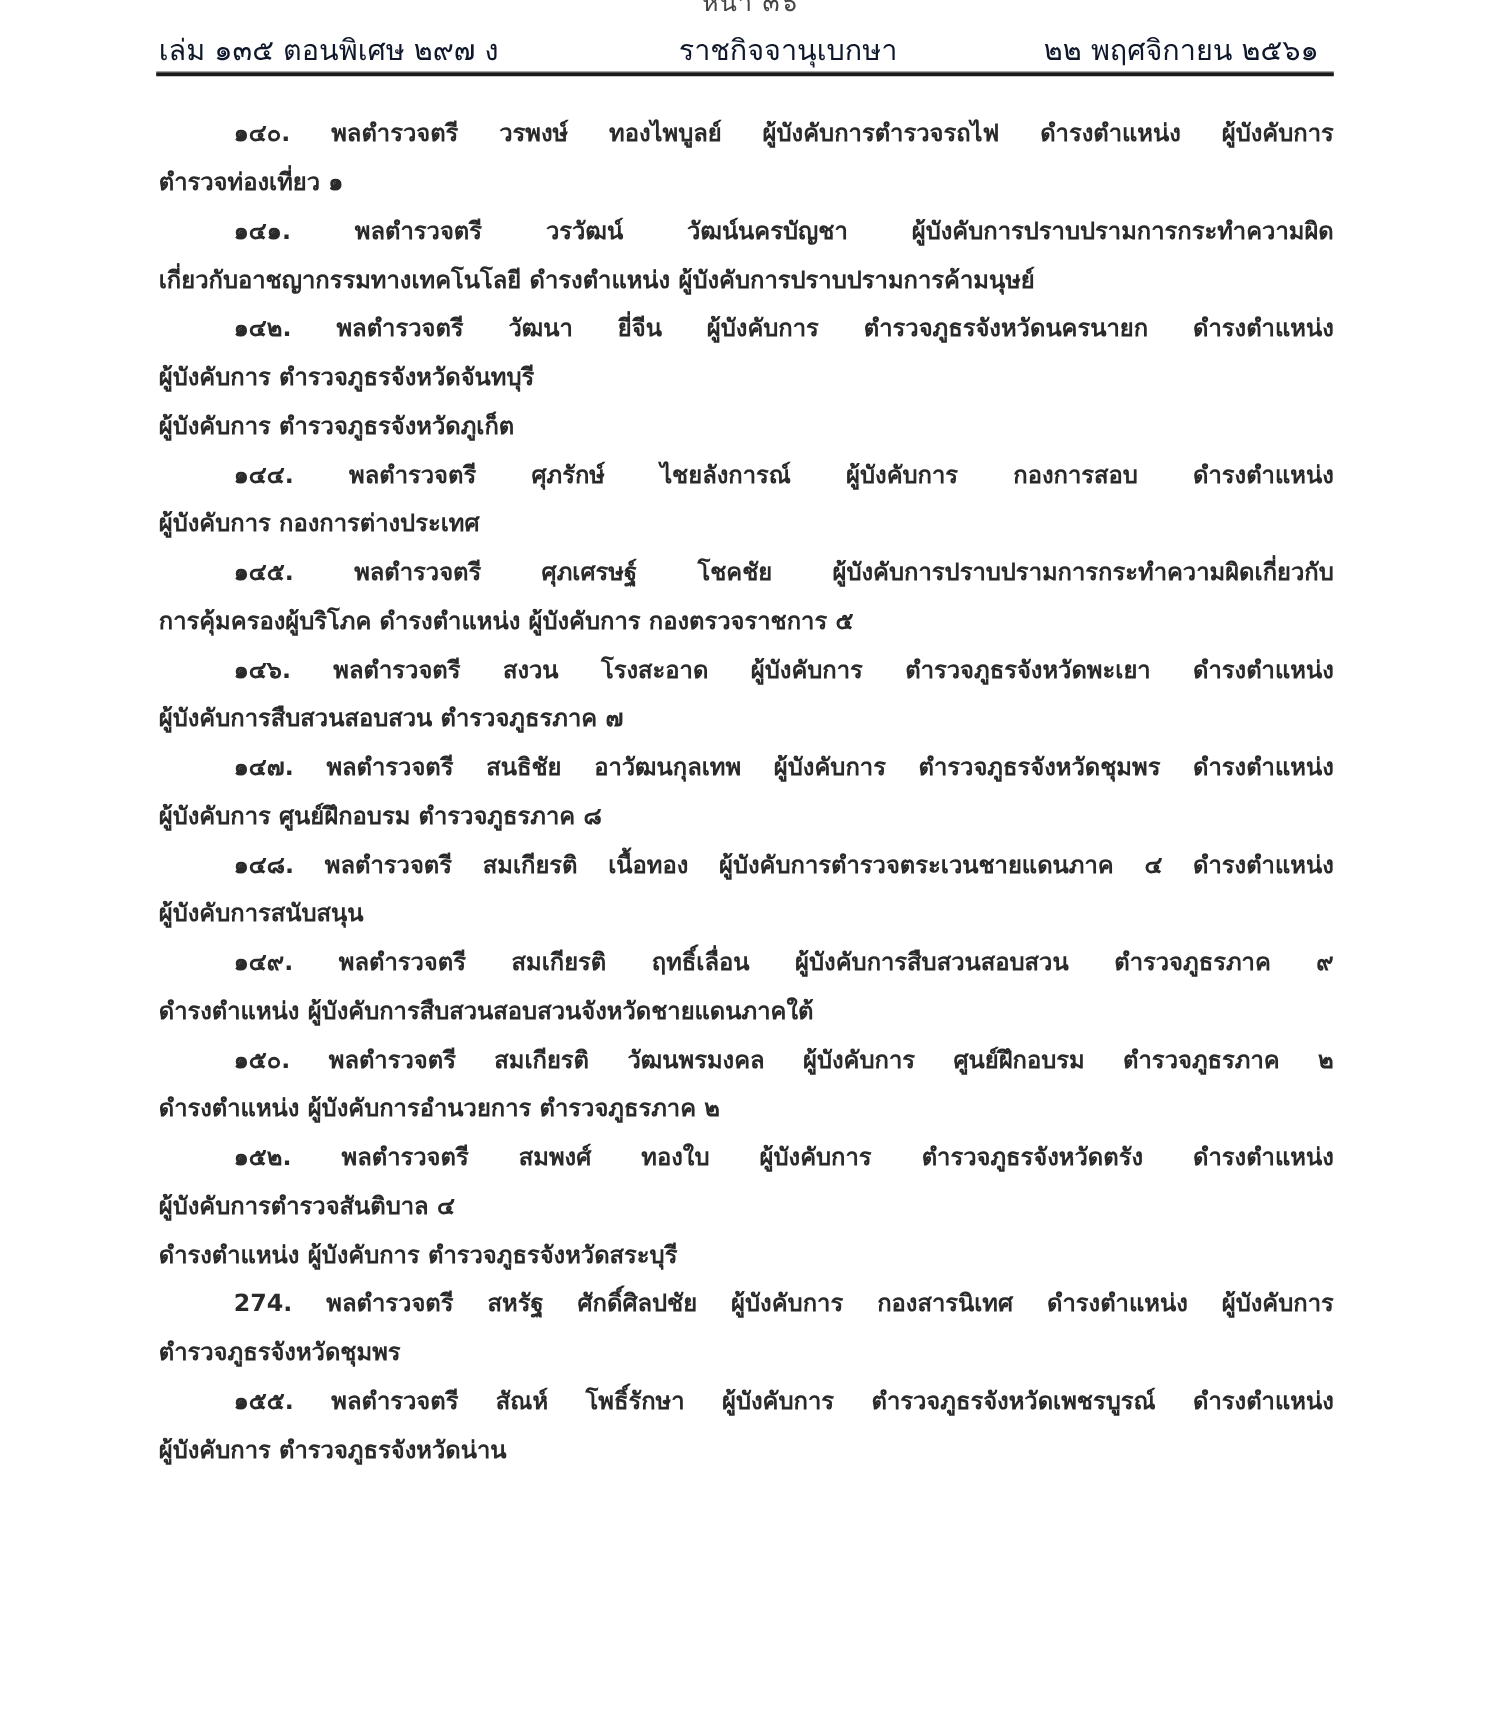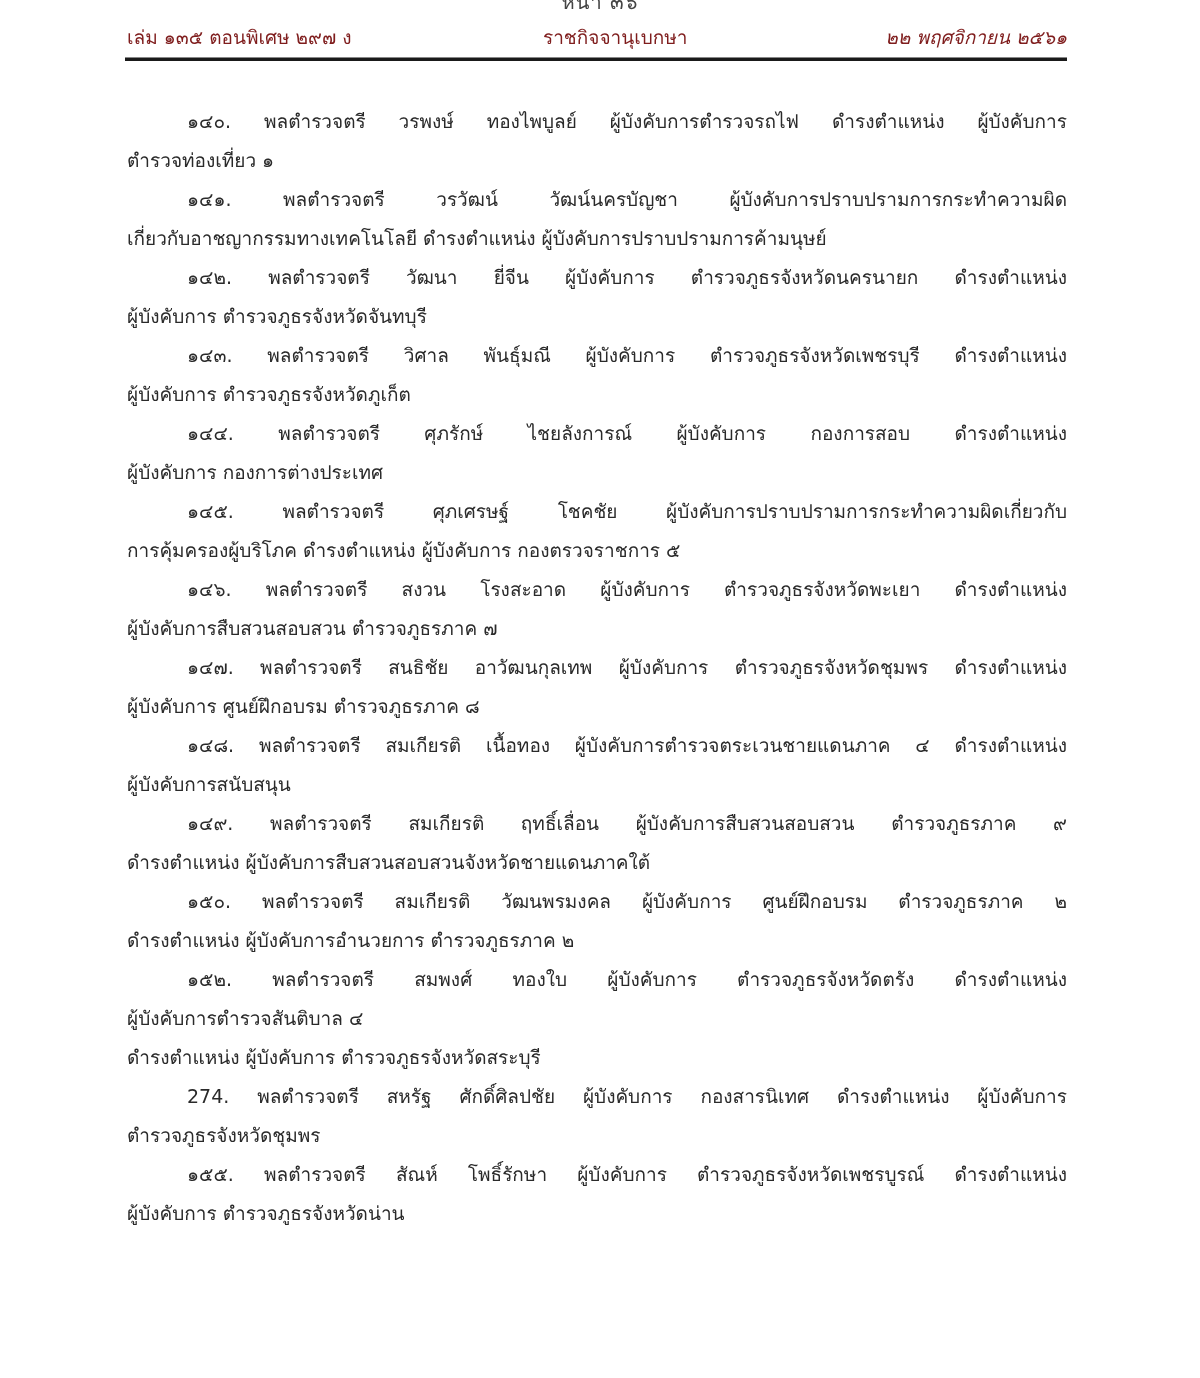--- a/index.html
+++ b/index.html
@@ -24,45 +24,46 @@
     font-size: 20px;
     color: #444;
     letter-spacing: 1px;
   }
   .header {
     position: absolute;
     top: 22px;
     left: 127px;
     width: 940px;
     height: 32px;
-    font-size: 19px;
-    color: #7f1d1d;
+    font-size: 23px;
+    color: #0f172a;
   }
   .header span {
     position: absolute;
     top: 0;
     white-space: nowrap;
   }
   .h-vol { left: 0; }
   .h-gazette { left: 416px; font-family: Liberation Mono, monospace; }
-  .h-date { right: 0; font-style: italic; }
+  .h-date { right: 12px; }
   .header-rule {
     position: absolute;
     top: 58px;
     left: 125px;
     width: 942px;
     height: 3px;
     background: #1a1a1a;
     box-shadow: 0 -1px 0 #888;
   }
   .body {
     position: absolute;
-    top: 102px;
+    top: 88px;
     left: 127px;
     width: 940px;
+    font-weight: bold;
   }
   .entry {
     font-size: 19px;
     line-height: 39px;
     text-align: justify;
     text-align-last: left;
   }
   .entry .first {
     display: block;
     padding-left: 60px;
@@ -95,21 +96,20 @@
   </div>
   <div class="entry">
     <span class="first">๑๔๑. พลตำรวจตรี วรวัฒน์ วัฒน์นครบัญชา ผู้บังคับการปราบปรามการกระทำความผิด</span>
     <span class="second">เกี่ยวกับอาชญากรรมทางเทคโนโลยี ดำรงตำแหน่ง ผู้บังคับการปราบปรามการค้ามนุษย์</span>
   </div>
   <div class="entry">
     <span class="first">๑๔๒. พลตำรวจตรี วัฒนา ยี่จีน ผู้บังคับการ ตำรวจภูธรจังหวัดนครนายก ดำรงตำแหน่ง</span>
     <span class="second">ผู้บังคับการ ตำรวจภูธรจังหวัดจันทบุรี</span>
   </div>
   <div class="entry">
-    <span class="first">๑๔๓. พลตำรวจตรี วิศาล พันธุ์มณี ผู้บังคับการ ตำรวจภูธรจังหวัดเพชรบุรี ดำรงตำแหน่ง</span>
     <span class="second">ผู้บังคับการ ตำรวจภูธรจังหวัดภูเก็ต</span>
   </div>
   <div class="entry">
     <span class="first">๑๔๔. พลตำรวจตรี ศุภรักษ์ ไชยลังการณ์ ผู้บังคับการ กองการสอบ ดำรงตำแหน่ง</span>
     <span class="second">ผู้บังคับการ กองการต่างประเทศ</span>
   </div>
   <div class="entry">
     <span class="first">๑๔๕. พลตำรวจตรี ศุภเศรษฐ์ โชคชัย ผู้บังคับการปราบปรามการกระทำความผิดเกี่ยวกับ</span>
     <span class="second">การคุ้มครองผู้บริโภค ดำรงตำแหน่ง ผู้บังคับการ กองตรวจราชการ ๕</span>
   </div>

